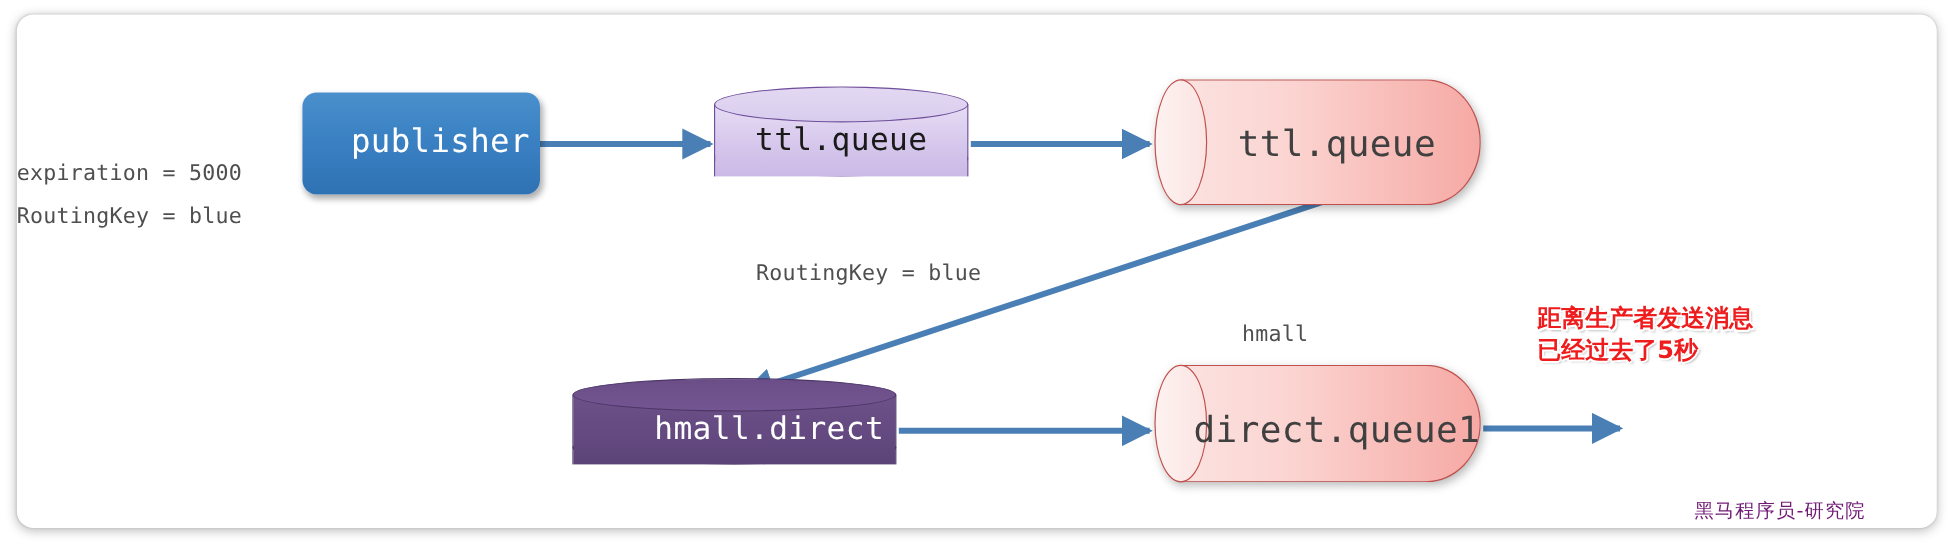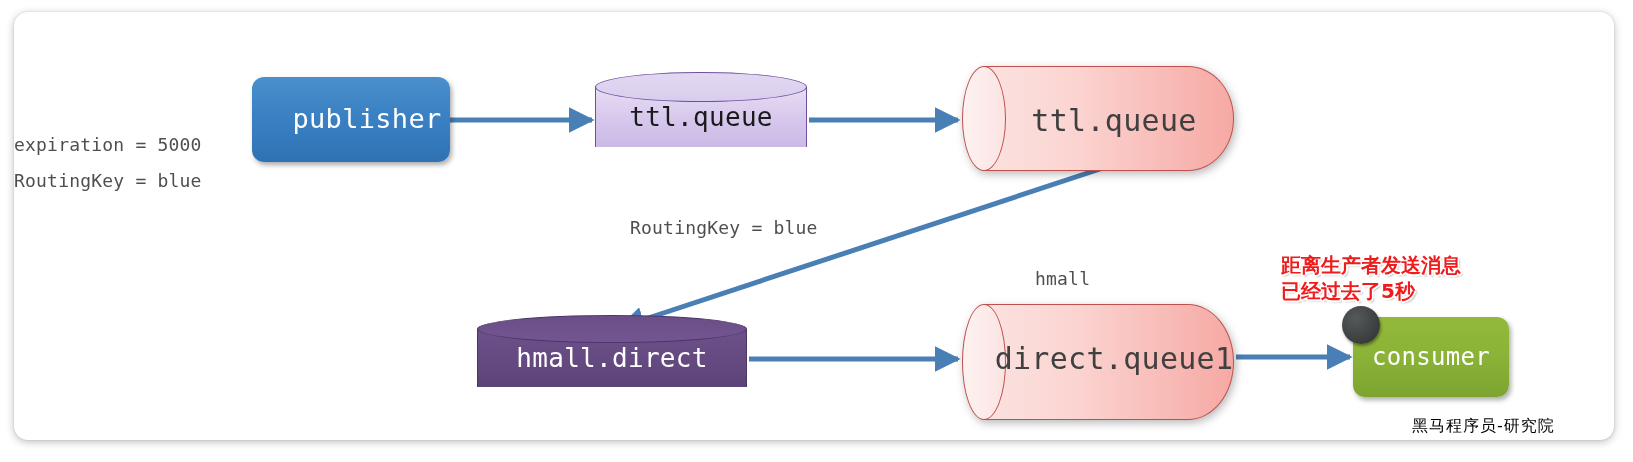--- a/index.html
+++ b/index.html
@@ -144,20 +144,21 @@
   }
   #hmall-direct .cyl-body { top: 14px; height: 58px; }
   #hmall-direct .cyl-bottom { top: 44px; height: 28px; }
   #hmall-direct .cyl-top { top: 0px; height: 28px; z-index: 2; }
   #hmall-direct .cyl-shadow { top: 48px; width: 266px; height: 29px; }
   #hmall-direct .node-label {
     top: 28px;
     color: #ffffff;
     font-size: 26px;
     z-index: 3;
+    padding-left: 29px;
   }
 
   
   .queue {
     position: absolute;
     filter: drop-shadow(2px 3px 4px rgba(0,0,0,0.28));
   }
   .queue .q-body {
     position: absolute;
     left: 22px;
@@ -193,21 +194,21 @@
     top: 54px;
     width: 272px;
     height: 105px;
   }
   #ttl-queue .node-label { top: 37px; padding-left: 16px; }
 
   #direct-queue1 {
     left: 948px;
     top: 292px;
     width: 272px;
-    height: 116px;
+    height: 98px;
   }
   #direct-queue1 .node-label { top: 37px; padding-left: 16px; }
 
   
   #consumer {
     position: absolute;
     left: 1339px;
     top: 305px;
     width: 156px;
     height: 80px;
@@ -273,21 +274,21 @@
   }
 
   
   #watermark {
     position: absolute;
     left: 1398px;
     top: 404px;
     font-family: "DejaVu Sans", "Liberation Sans", sans-serif;
     font-size: 16px;
     letter-spacing: 1px;
-    color: #000000;
+    color: #701a75;
     white-space: nowrap;
   }
 </style>
 </head>
 <body>
 
 <div id="stage">
 
   <div id="card">
 
@@ -345,21 +346,17 @@
 
     <div class="queue" id="direct-queue1">
       <div class="q-body"></div>
       <div class="q-cap"></div>
       <div class="node-label">direct.queue1</div>
     </div>
 
     <div id="timing-note">距离生产者发送消息
 已经过去了5秒</div>
 
-    <div id="consumer">
-      <div id="consumer-badge"></div>
-      <div class="node-label">consumer</div>
-    </div>
 
     <div id="watermark">黑马程序员-研究院</div>
 
   </div>
 </div>
 
 </body></html>

